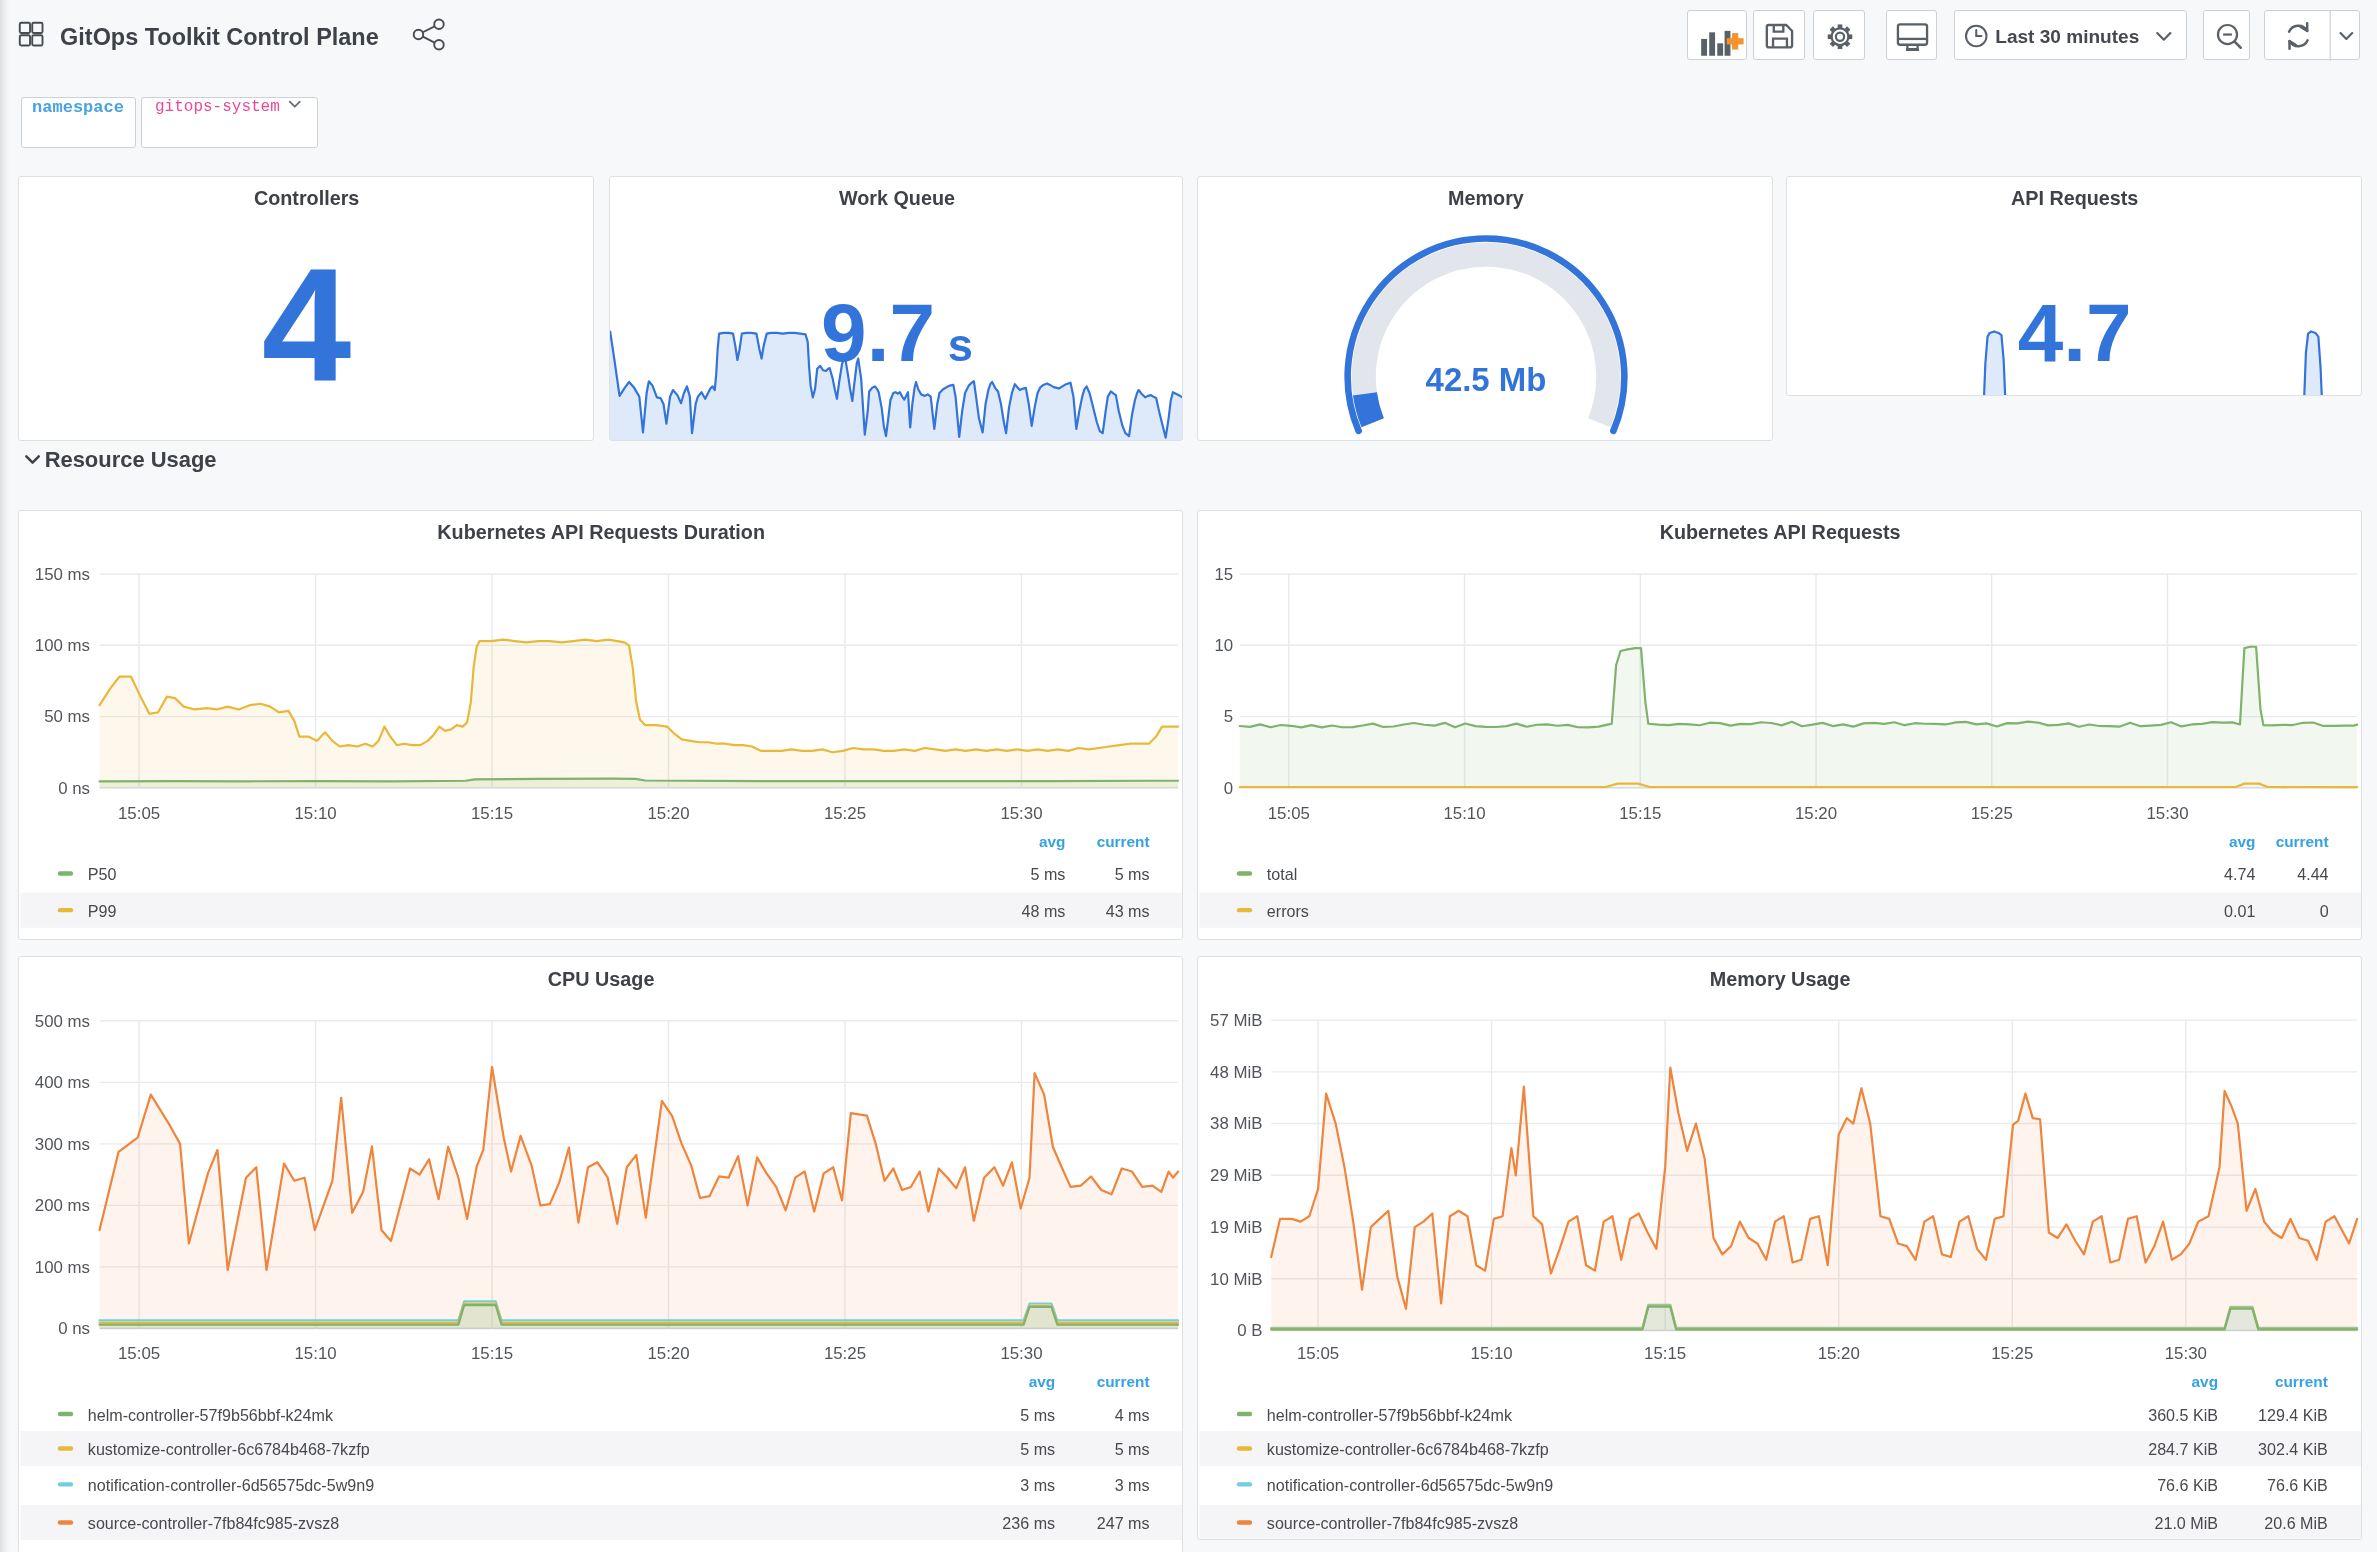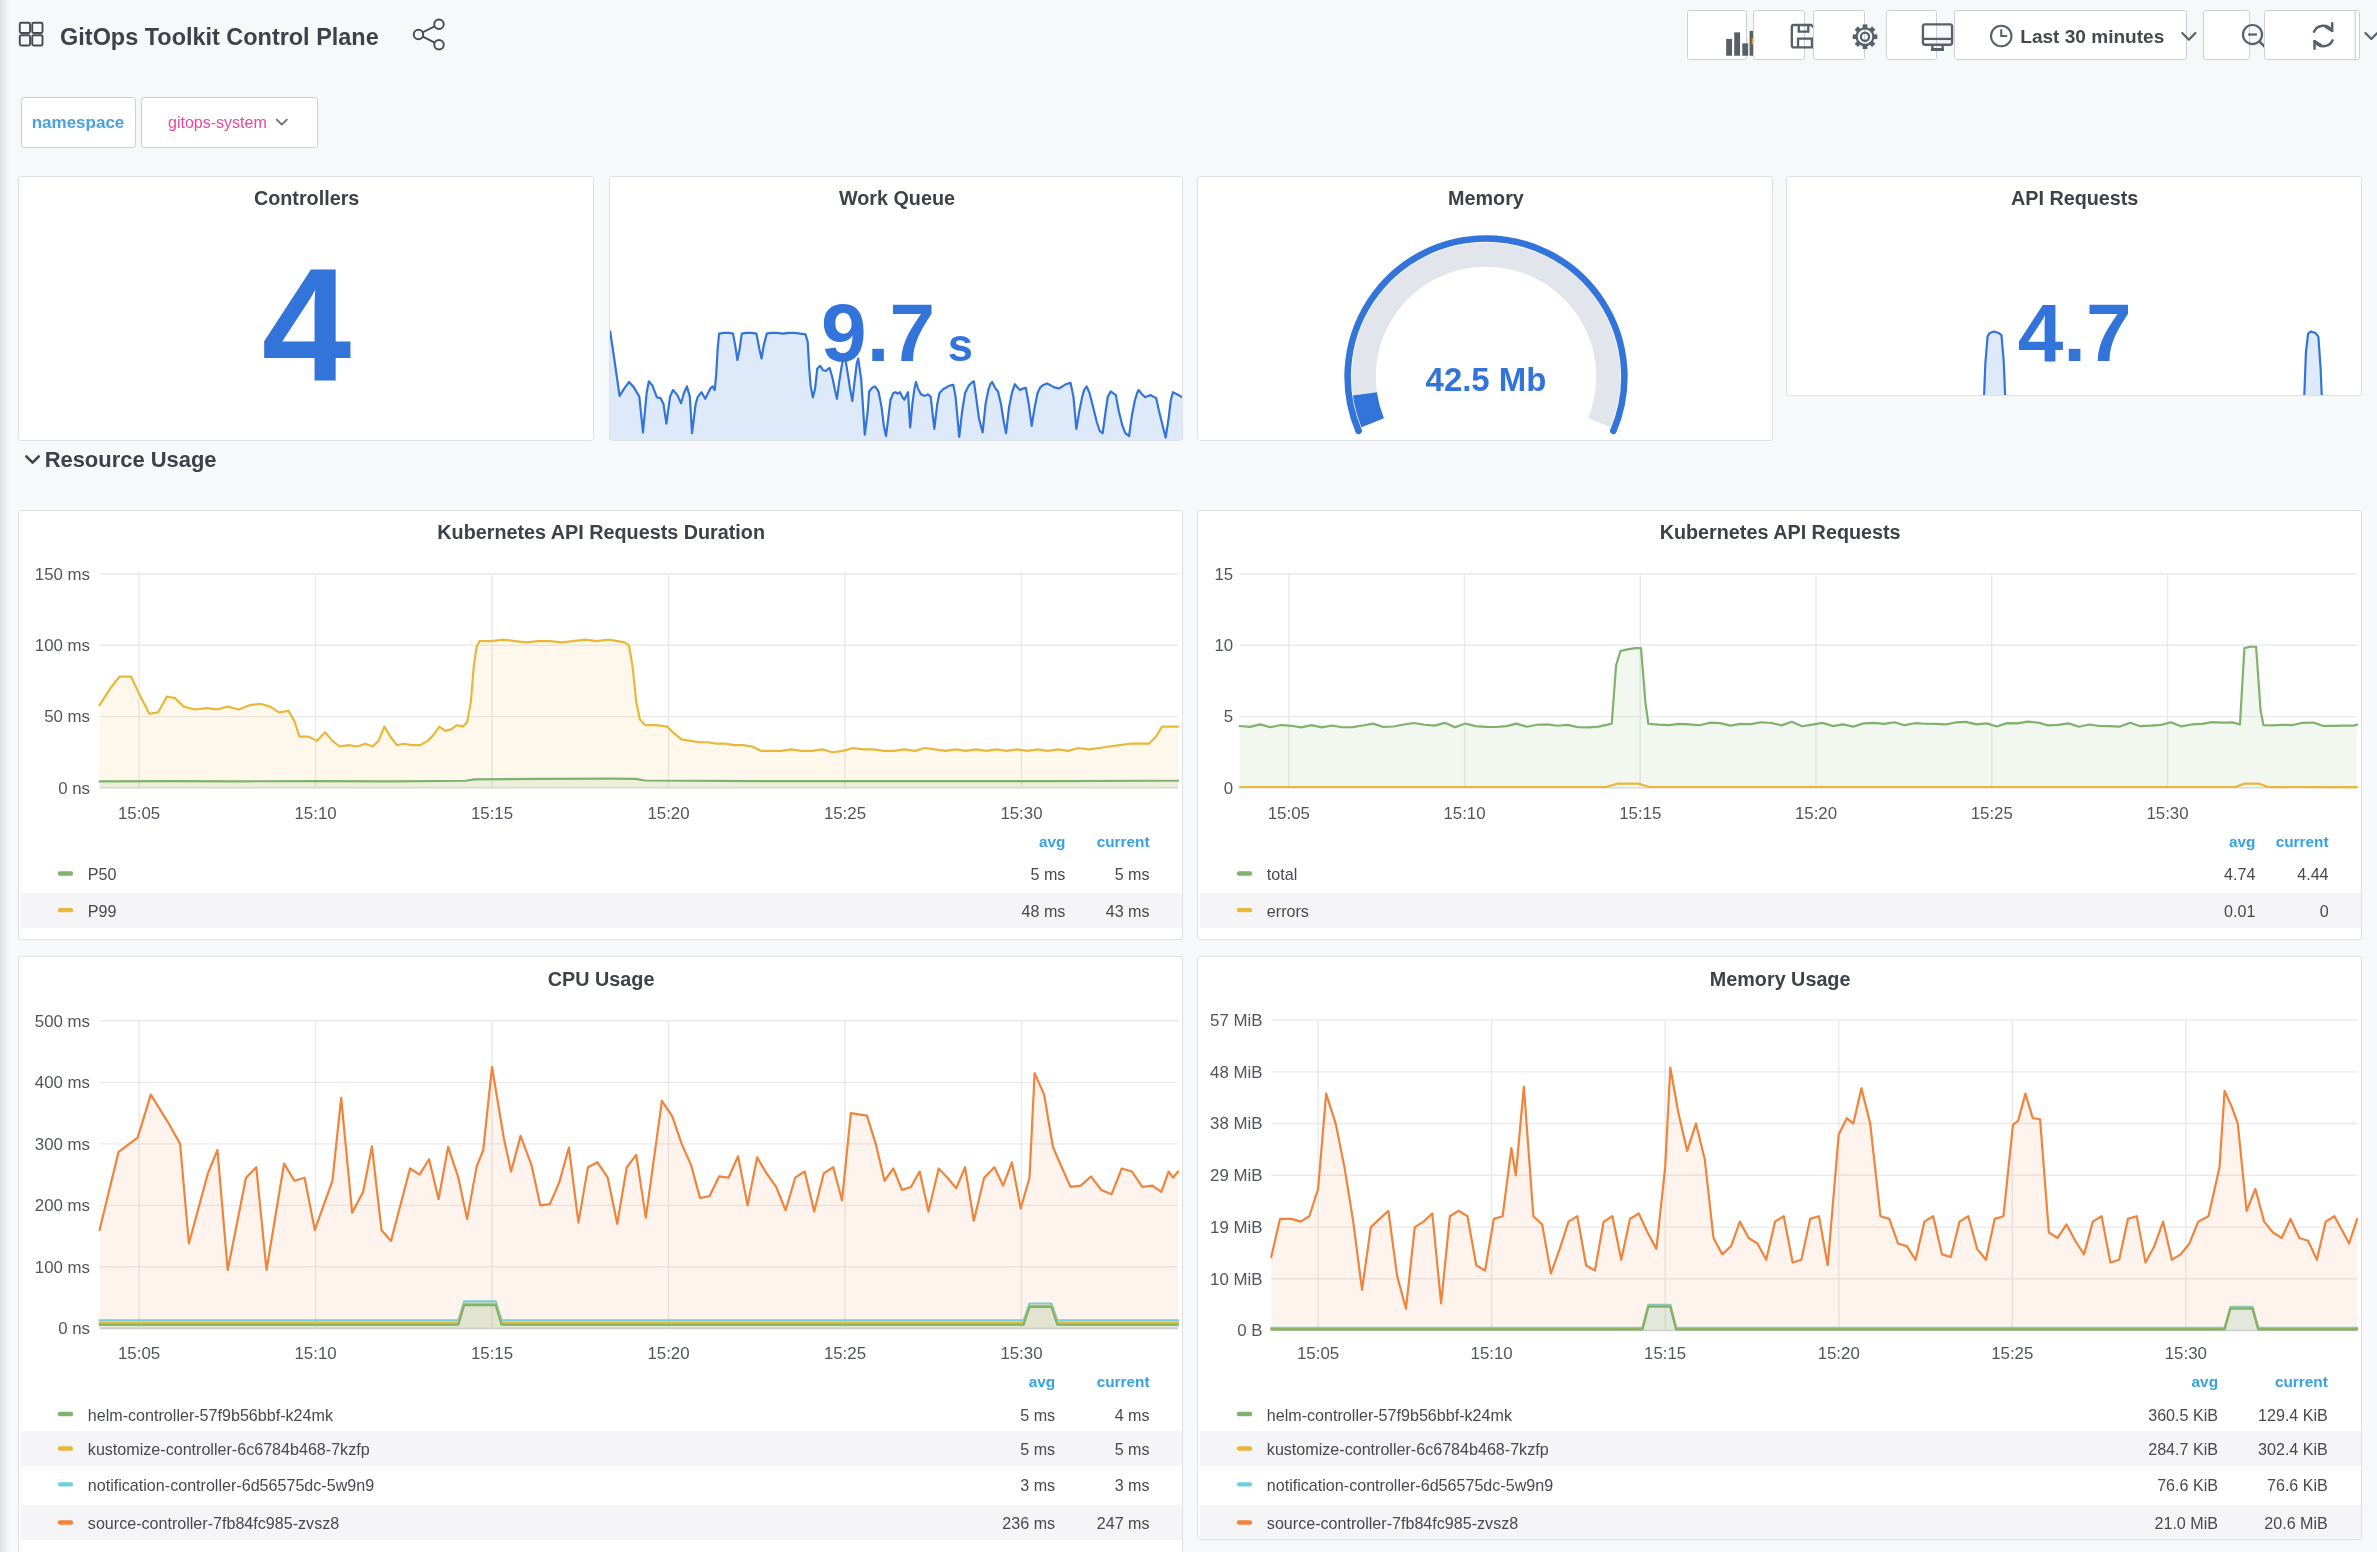--- a/index.html
+++ b/index.html
@@ -1,20 +1,20 @@
 <!DOCTYPE html>
 <html style="font-size:11.7px"><head><meta charset="utf-8"><style>
 * { margin:0; padding:0; box-sizing:border-box; }
 html,body { width:2377px; height:1553px; background:#f7f8fa; font-family:"Liberation Sans", sans-serif;
   overflow:hidden; position:relative; }
 .panel { position:absolute; background:#fff; border:1.5px solid #dde0e5; border-radius:2.9px; overflow:hidden;margin-top:14px; }
 .abs { position:absolute; }
-.hbtn { position:absolute; background:#fff; border:1.5px solid #ccd1d8; border-radius:2.9px;padding-left:25px; }
+.hbtn { position:absolute; background:#fff; border:1.5px solid #ccd1d8; border-radius:2.9px; }
 .vbox { position:absolute; background:#fff; border:1.5px solid #ccd1d8; border-radius:2.9px;
-  display:flex; align-items:center; justify-content:center; }
+  display:flex; justify-content:center;font-family:Liberation Mono, monospace; }
 .edge { position:absolute; left:0; top:0; width:10.3px; height:1553px;
   background:linear-gradient(90deg,#dcdee1,#f1f2f4 60%,rgba(247,248,250,0)); }
 </style></head>
 <body>
 <div class="edge"></div>
 <svg class="abs" style="left:0;top:0" width="513" height="66" viewBox="0 0 700 90">
     <rect x="27" y="31" width="14" height="14" rx="2" fill="none" stroke="#474b52" stroke-width="2.6"></rect>
     <rect x="27" y="48" width="14" height="14" rx="2" fill="none" stroke="#474b52" stroke-width="2.6"></rect>
     <rect x="44" y="31" width="14" height="14" rx="2" fill="none" stroke="#474b52" stroke-width="2.6"></rect>
     <rect x="44" y="48" width="14" height="14" rx="2" fill="none" stroke="#474b52" stroke-width="2.6"></rect>

